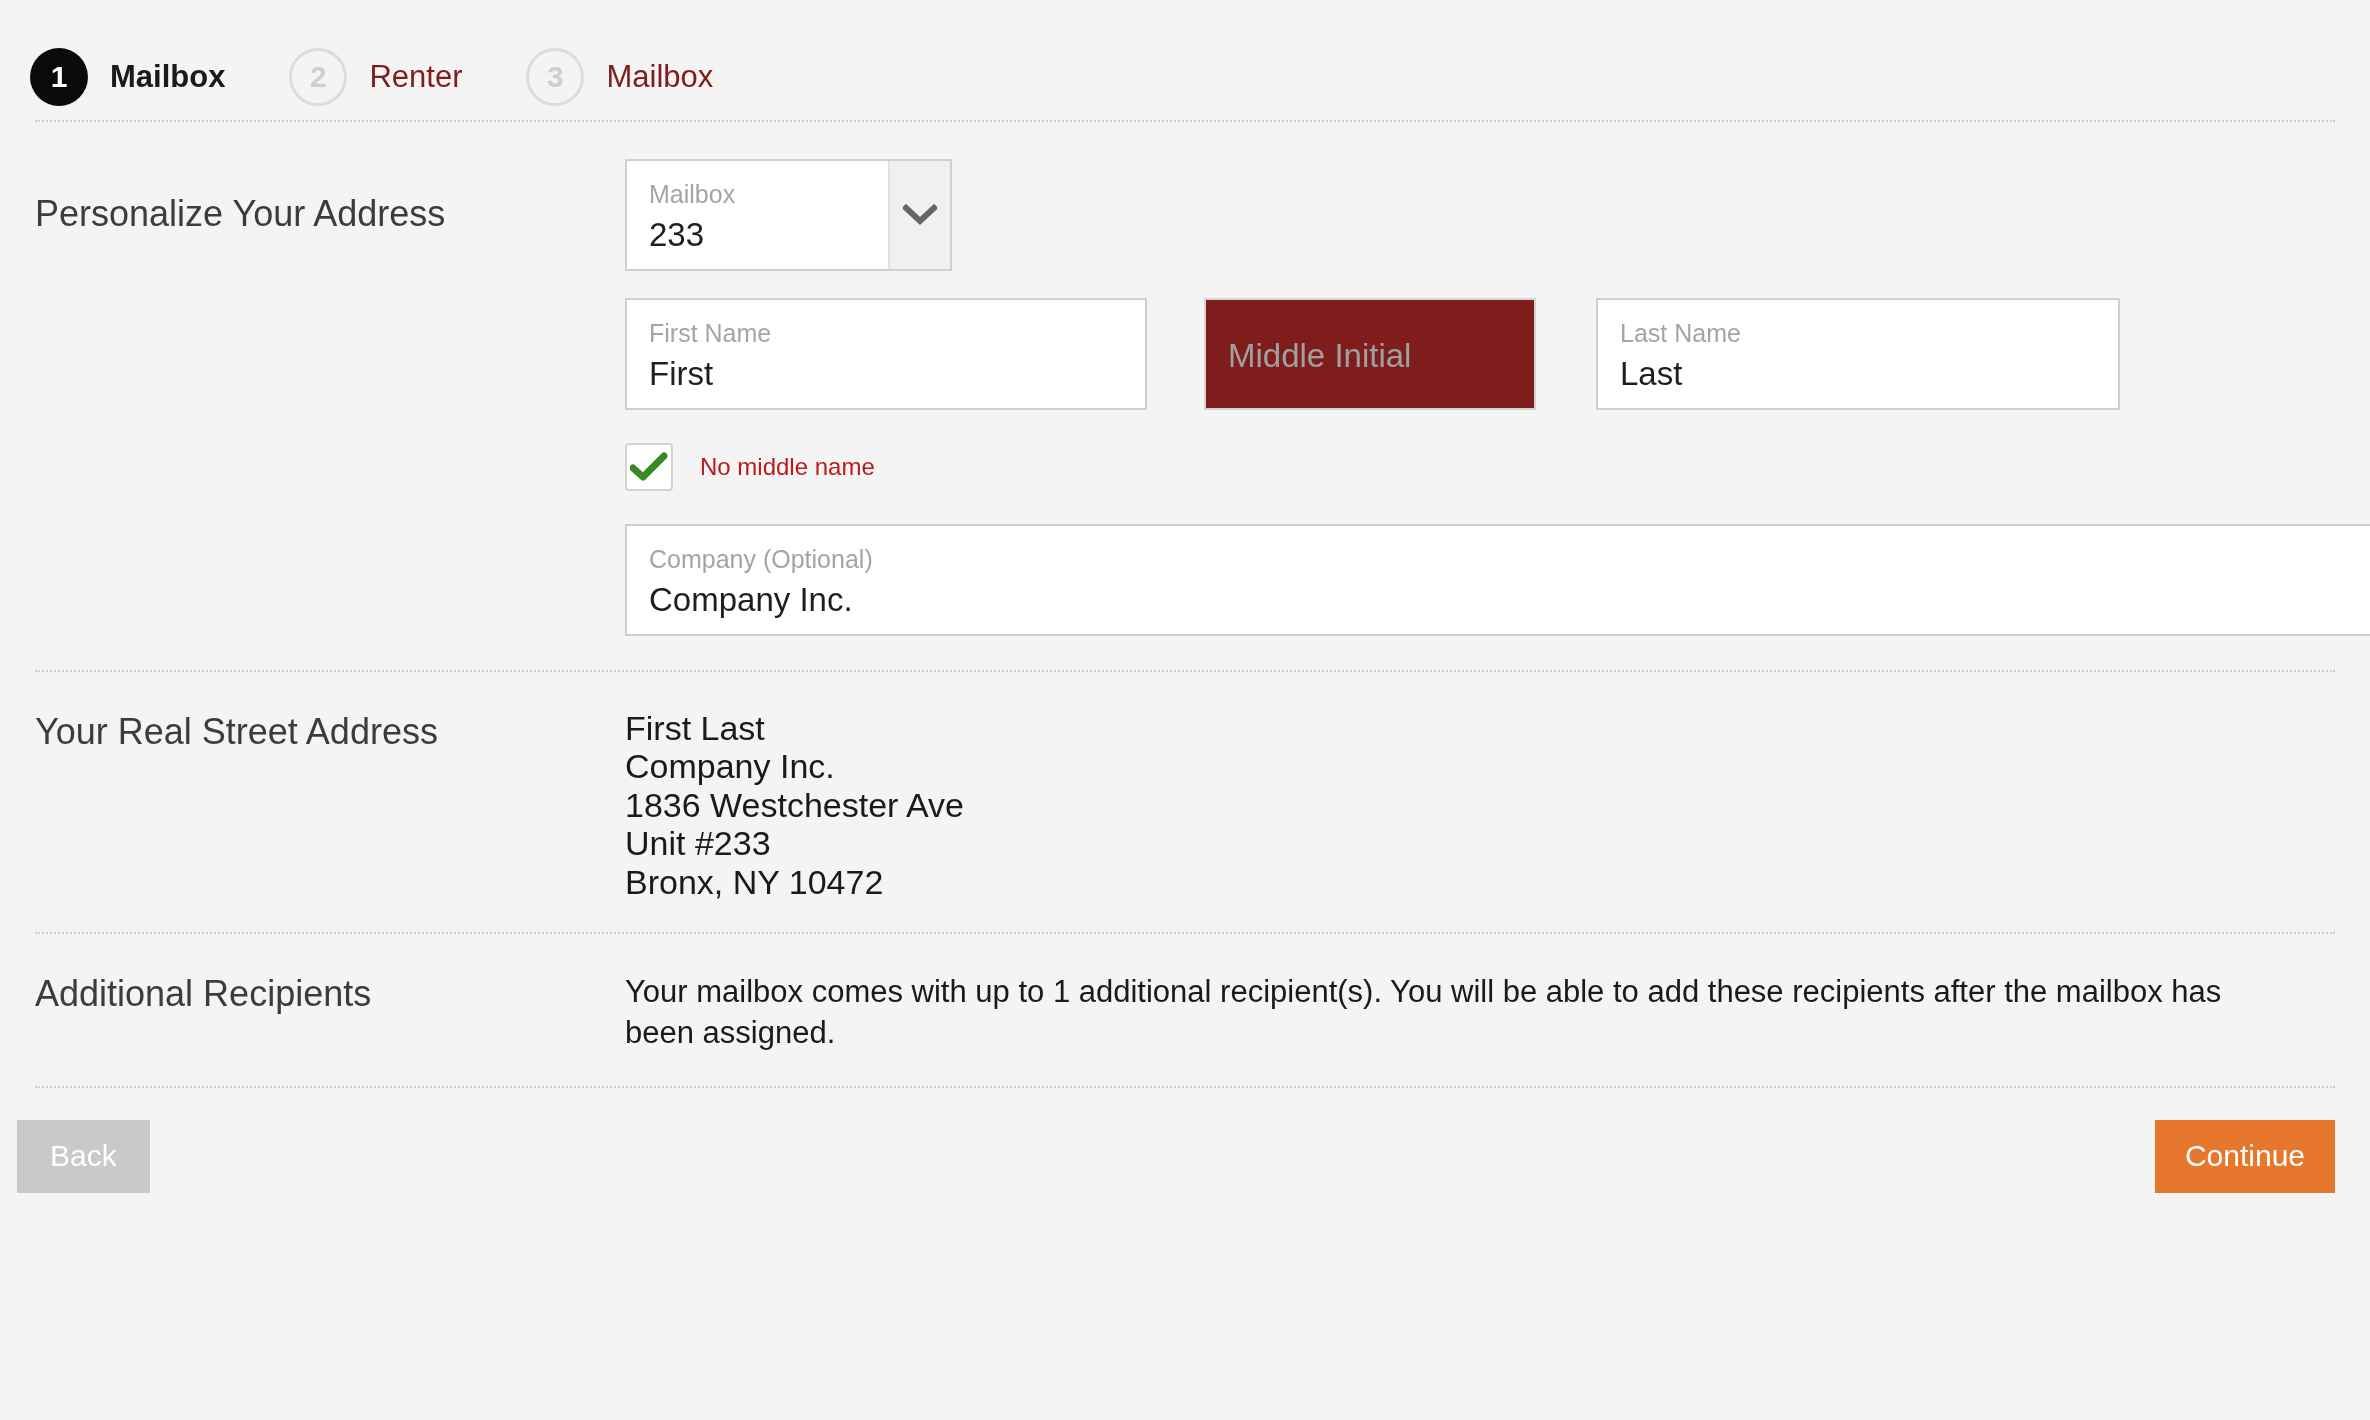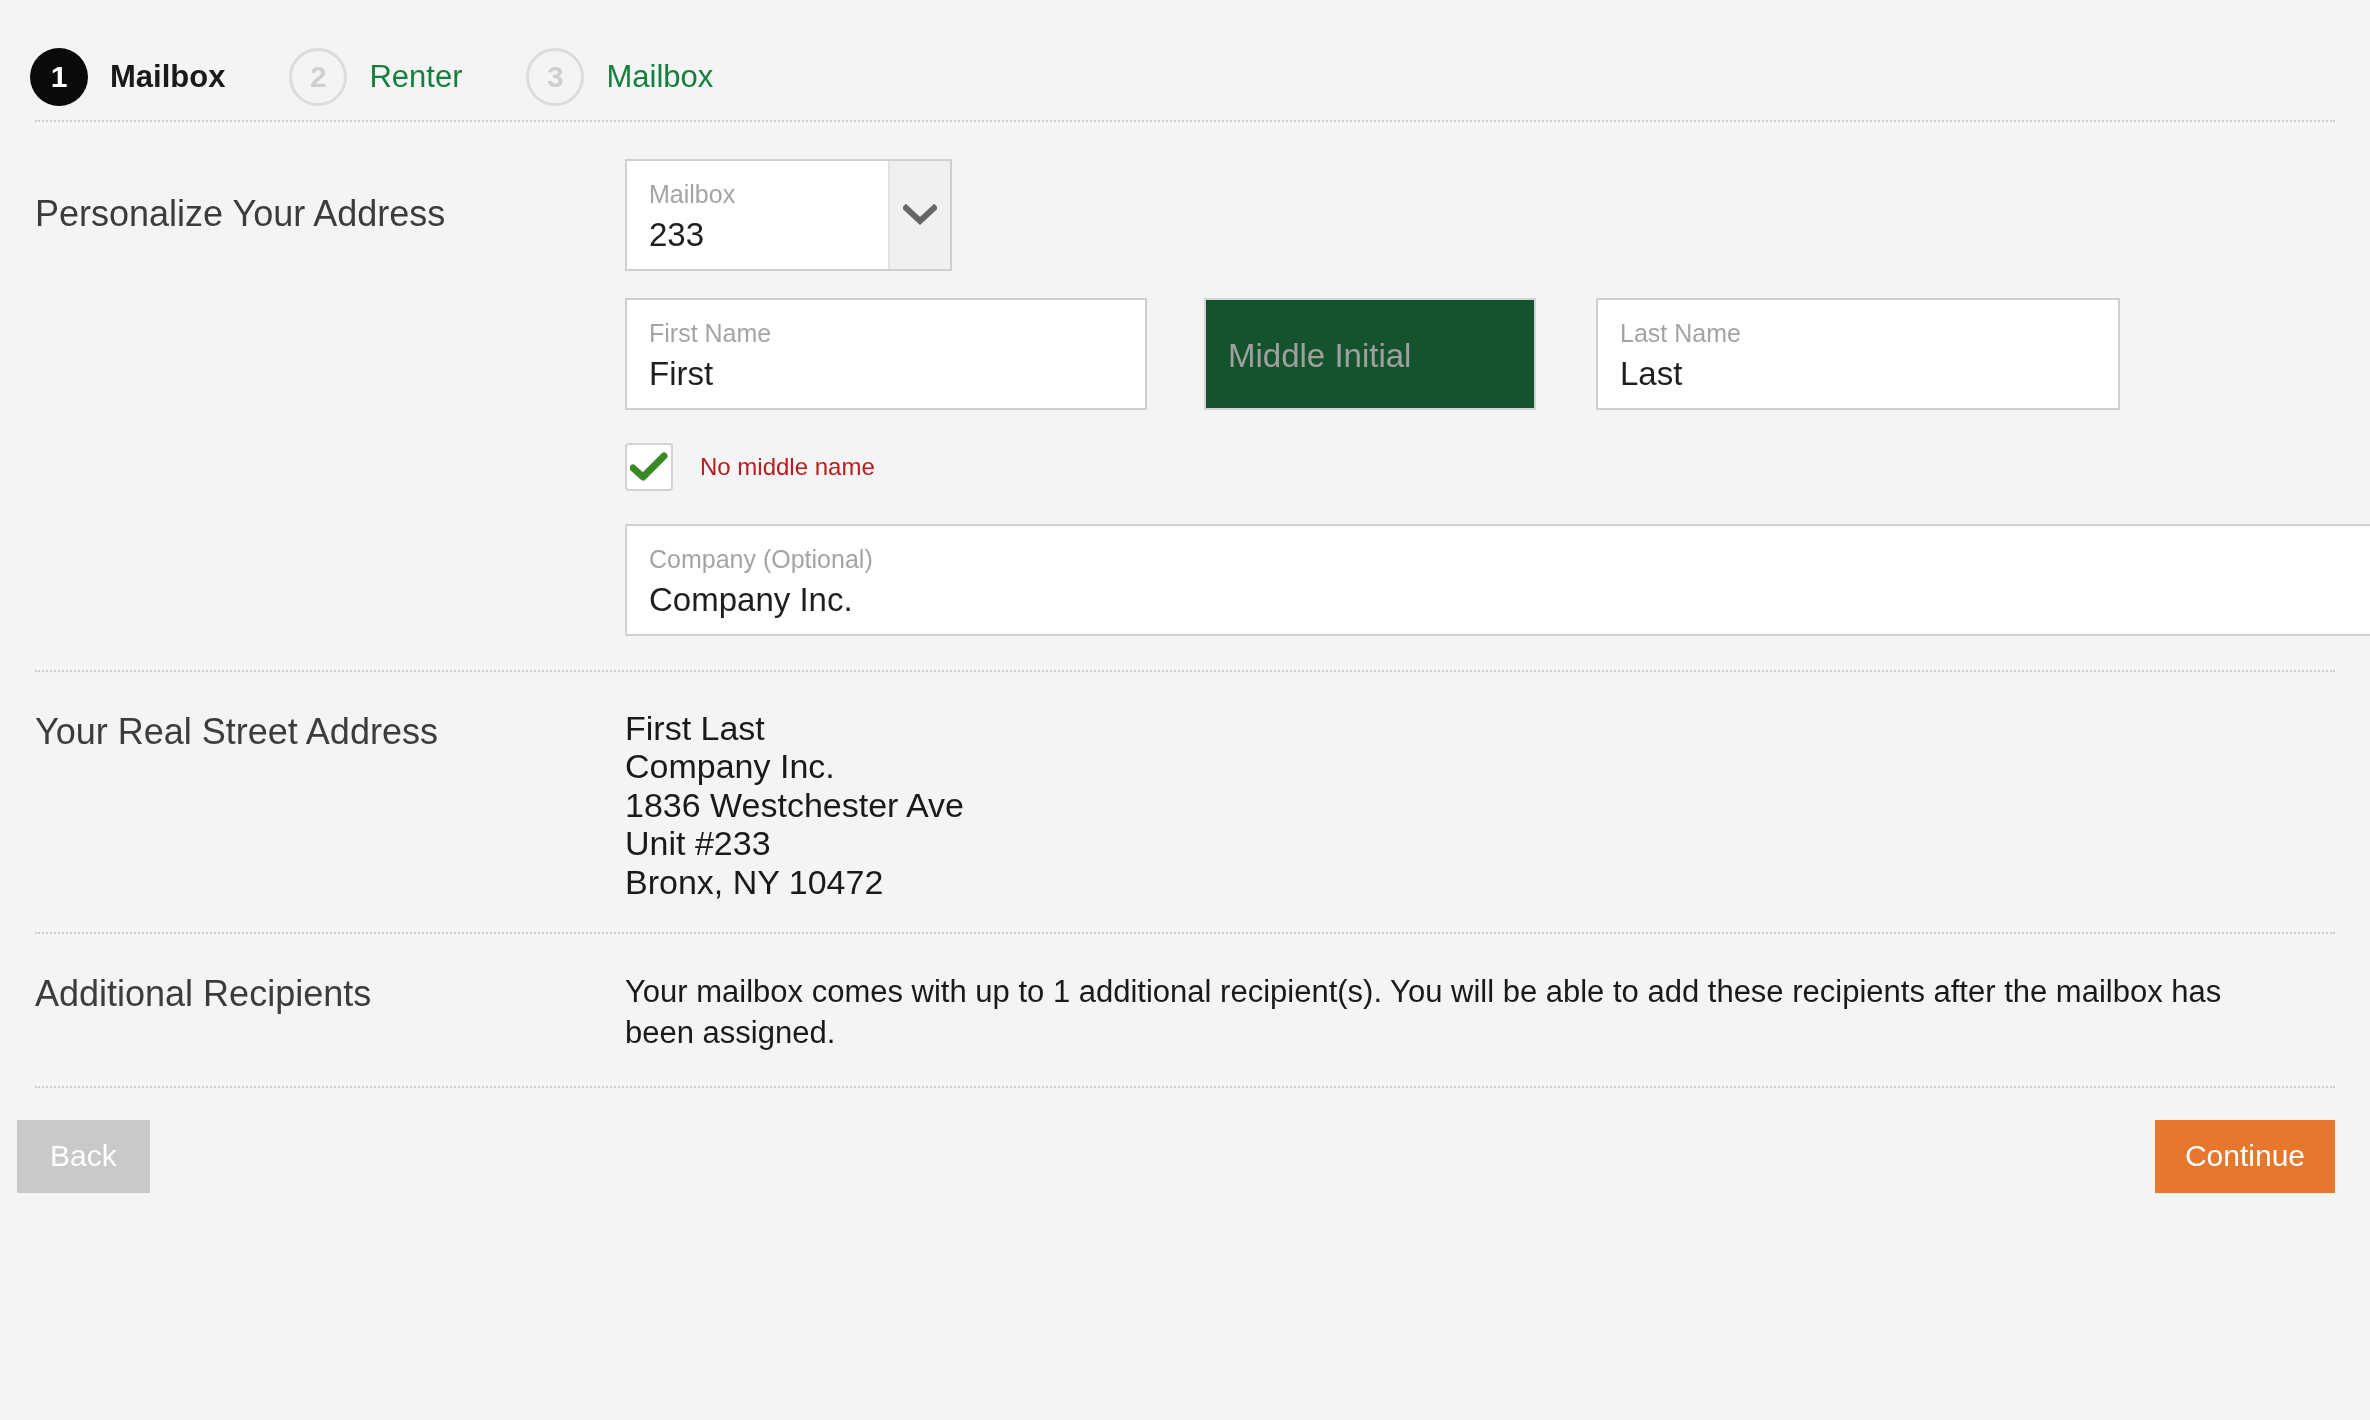--- a/index.html
+++ b/index.html
@@ -53,21 +53,21 @@
   }
   .step-label {
     margin-left: 22px;
     font-size: 31px;
   }
   .step.active .step-label {
     color: #1a1a1a;
     font-weight: bold;
   }
   .step.inactive .step-label {
-    color: #15803d;
+    color: #7f1d1d;
     font-weight: normal;
   }
 
   
   .divider {
     margin-left: 35px;
     margin-right: 35px;
     border-top: 2px dotted #cdcdcd;
     height: 0;
   }
@@ -108,21 +108,21 @@
     display: block;
   }
   .field-value {
     font-size: 33px;
     color: #1f1f1f;
     line-height: 1.25;
     display: block;
     margin-top: 5px;
   }
   .field.disabled {
-    background: #14532d;
+    background: #7f1d1d;
     border-color: #d3d3d3;
     padding-top: 3px;
     display: flex;
     align-items: center;
   }
   .field.disabled .field-placeholder {
     font-size: 33px;
     color: #a0a0a0;
   }
 

